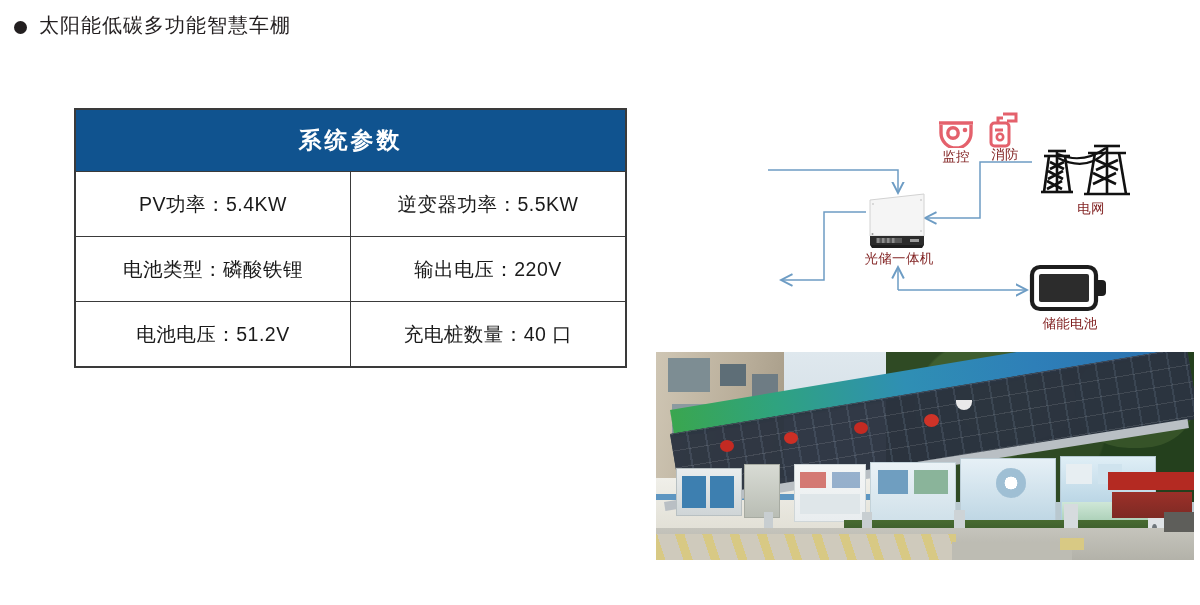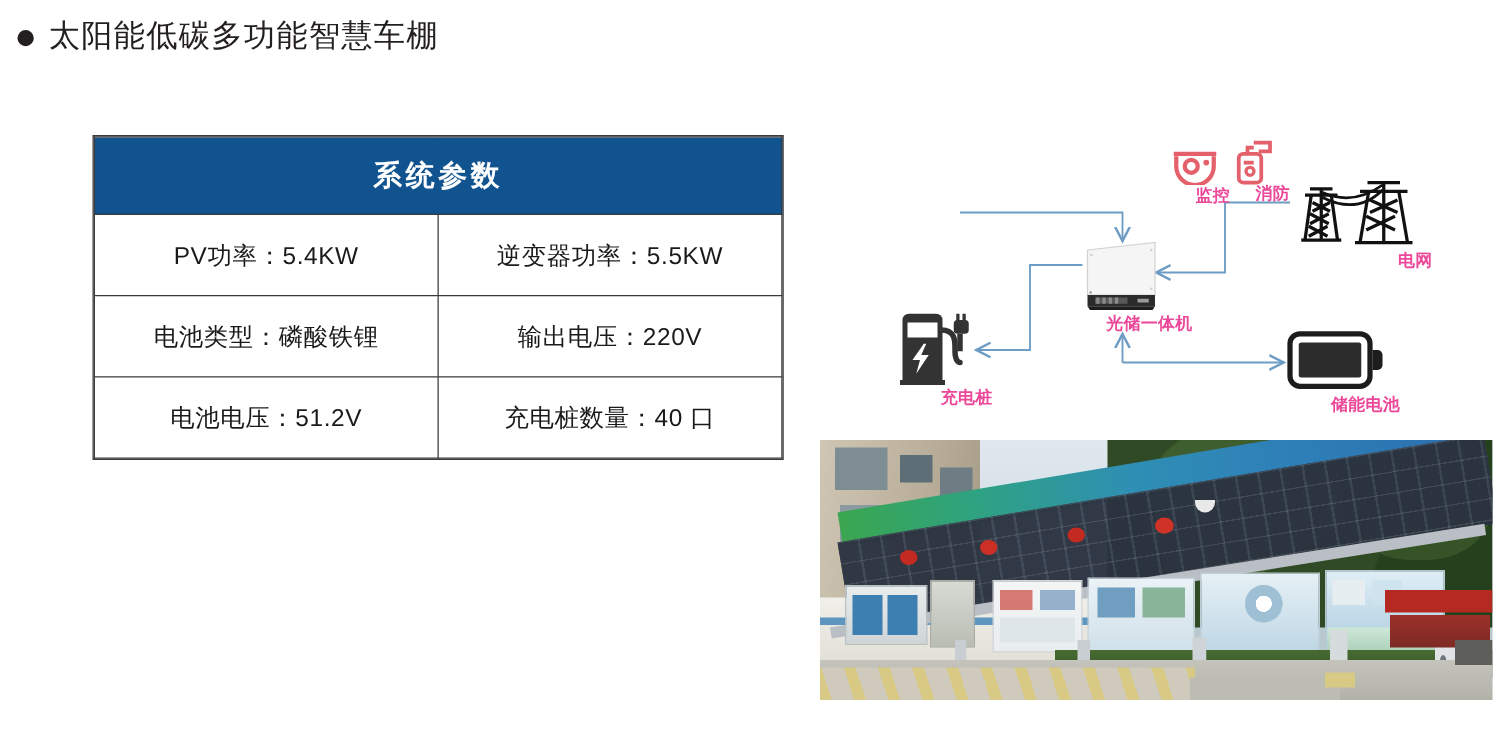--- a/index.html
+++ b/index.html
@@ -24,21 +24,21 @@
     gap: 12px;
   }
   #title-bullet {
     width: 13px; height: 13px;
     border-radius: 50%;
     background: #231f20;
     flex: 0 0 auto;
     margin-top: 3px;
   }
   #title-text {
-    font-size: 25px;
+    font-size: 20px;
     font-weight: 500;
     letter-spacing: 1px;
     color: #231f20;
     white-space: nowrap;
   }
 
   
   #param-table {
     position: absolute;
     left: 74px; top: 108px;
@@ -77,24 +77,24 @@
   
   #diagram {
     position: absolute;
     left: 650px; top: 100px;
     width: 550px; height: 245px;
   }
   #diagram svg { display: block; }
   .dg-label {
     position: absolute;
     font-size: 13.5px;
-    font-weight: 700;
-    color: #ec4899;
+    font-weight: 400;
+    color: #7f1d1d;
     white-space: nowrap;
-    text-align: right;
+    text-align: center;
     letter-spacing: 0.3px;
   }
 
   
   .node { position: absolute; }
 
   
   #carport-photo {
     position: absolute;
     left: 656px; top: 352px;
@@ -220,34 +220,20 @@
       <rect x="44" y="49" width="9" height="3" fill="#9a9a9a"></rect>
       <circle cx="6.5" cy="44" r="1" fill="#9a9a9a"></circle>
       <circle cx="55" cy="10" r="1" fill="#cfcfcf"></circle>
       <circle cx="55" cy="41" r="1" fill="#cfcfcf"></circle>
       <circle cx="7" cy="14" r="1" fill="#cfcfcf"></circle>
       <path d="M4,55 L58,55 L56,58 L6,58 Z" fill="#1d1d1d"></path>
     </svg>
     <div class="dg-label" style="left:-22px;top:60px;width:110px;">光储一体机</div>
   </div>
 
-  <div class="node" style="left:66px;top:148px;width:66px;">
-    <svg width="66" height="62" viewBox="0 0 66 62">
-      <path d="M6,8 a5,5 0 0 1 5,-5 h22 a5,5 0 0 1 5,5 v48 h-32 Z" fill="#333333"></path>
-      <rect x="10" y="10" width="24" height="12" fill="#ffffff"></rect>
-      <path d="M23,27 L14,40 h6 l-3,11 L27,36 h-6 l4,-9 Z" fill="#ffffff"></path>
-      <path d="M37,16 C49,16 48,26 48,33 C48,42 52,42 52,42" fill="none" stroke="#333333" stroke-width="4.4" stroke-linecap="round"></path>
-      <rect x="47" y="8" width="12" height="11" rx="3" fill="#333333"></rect>
-      <rect x="49" y="3" width="2.6" height="6" fill="#333333"></rect>
-      <rect x="54" y="3" width="2.6" height="6" fill="#333333"></rect>
-      <path d="M52,19 v14" stroke="#333333" stroke-width="4.4" fill="none"></path>
-      <rect x="4" y="56" width="36" height="4" fill="#333333"></rect>
-    </svg>
-    <div class="dg-label" style="left:-14px;top:61px;width:92px;">充电桩</div>
-  </div>
 
   <div class="node" style="left:378px;top:162px;width:86px;">
     <svg width="86" height="54" viewBox="0 0 86 54">
       <rect x="4" y="5" width="64" height="42" rx="8" fill="none" stroke="#1d1d1d" stroke-width="4.2"></rect>
       <rect x="11" y="12" width="50" height="28" rx="2" fill="#2c2c2c"></rect>
       <path d="M70,18 h4 a4,4 0 0 1 4,4 v8 a4,4 0 0 1 -4,4 h-4 Z" fill="#1d1d1d"></path>
     </svg>
     <div class="dg-label" style="left:-8px;top:53px;width:100px;">储能电池</div>
   </div>
 </div>

